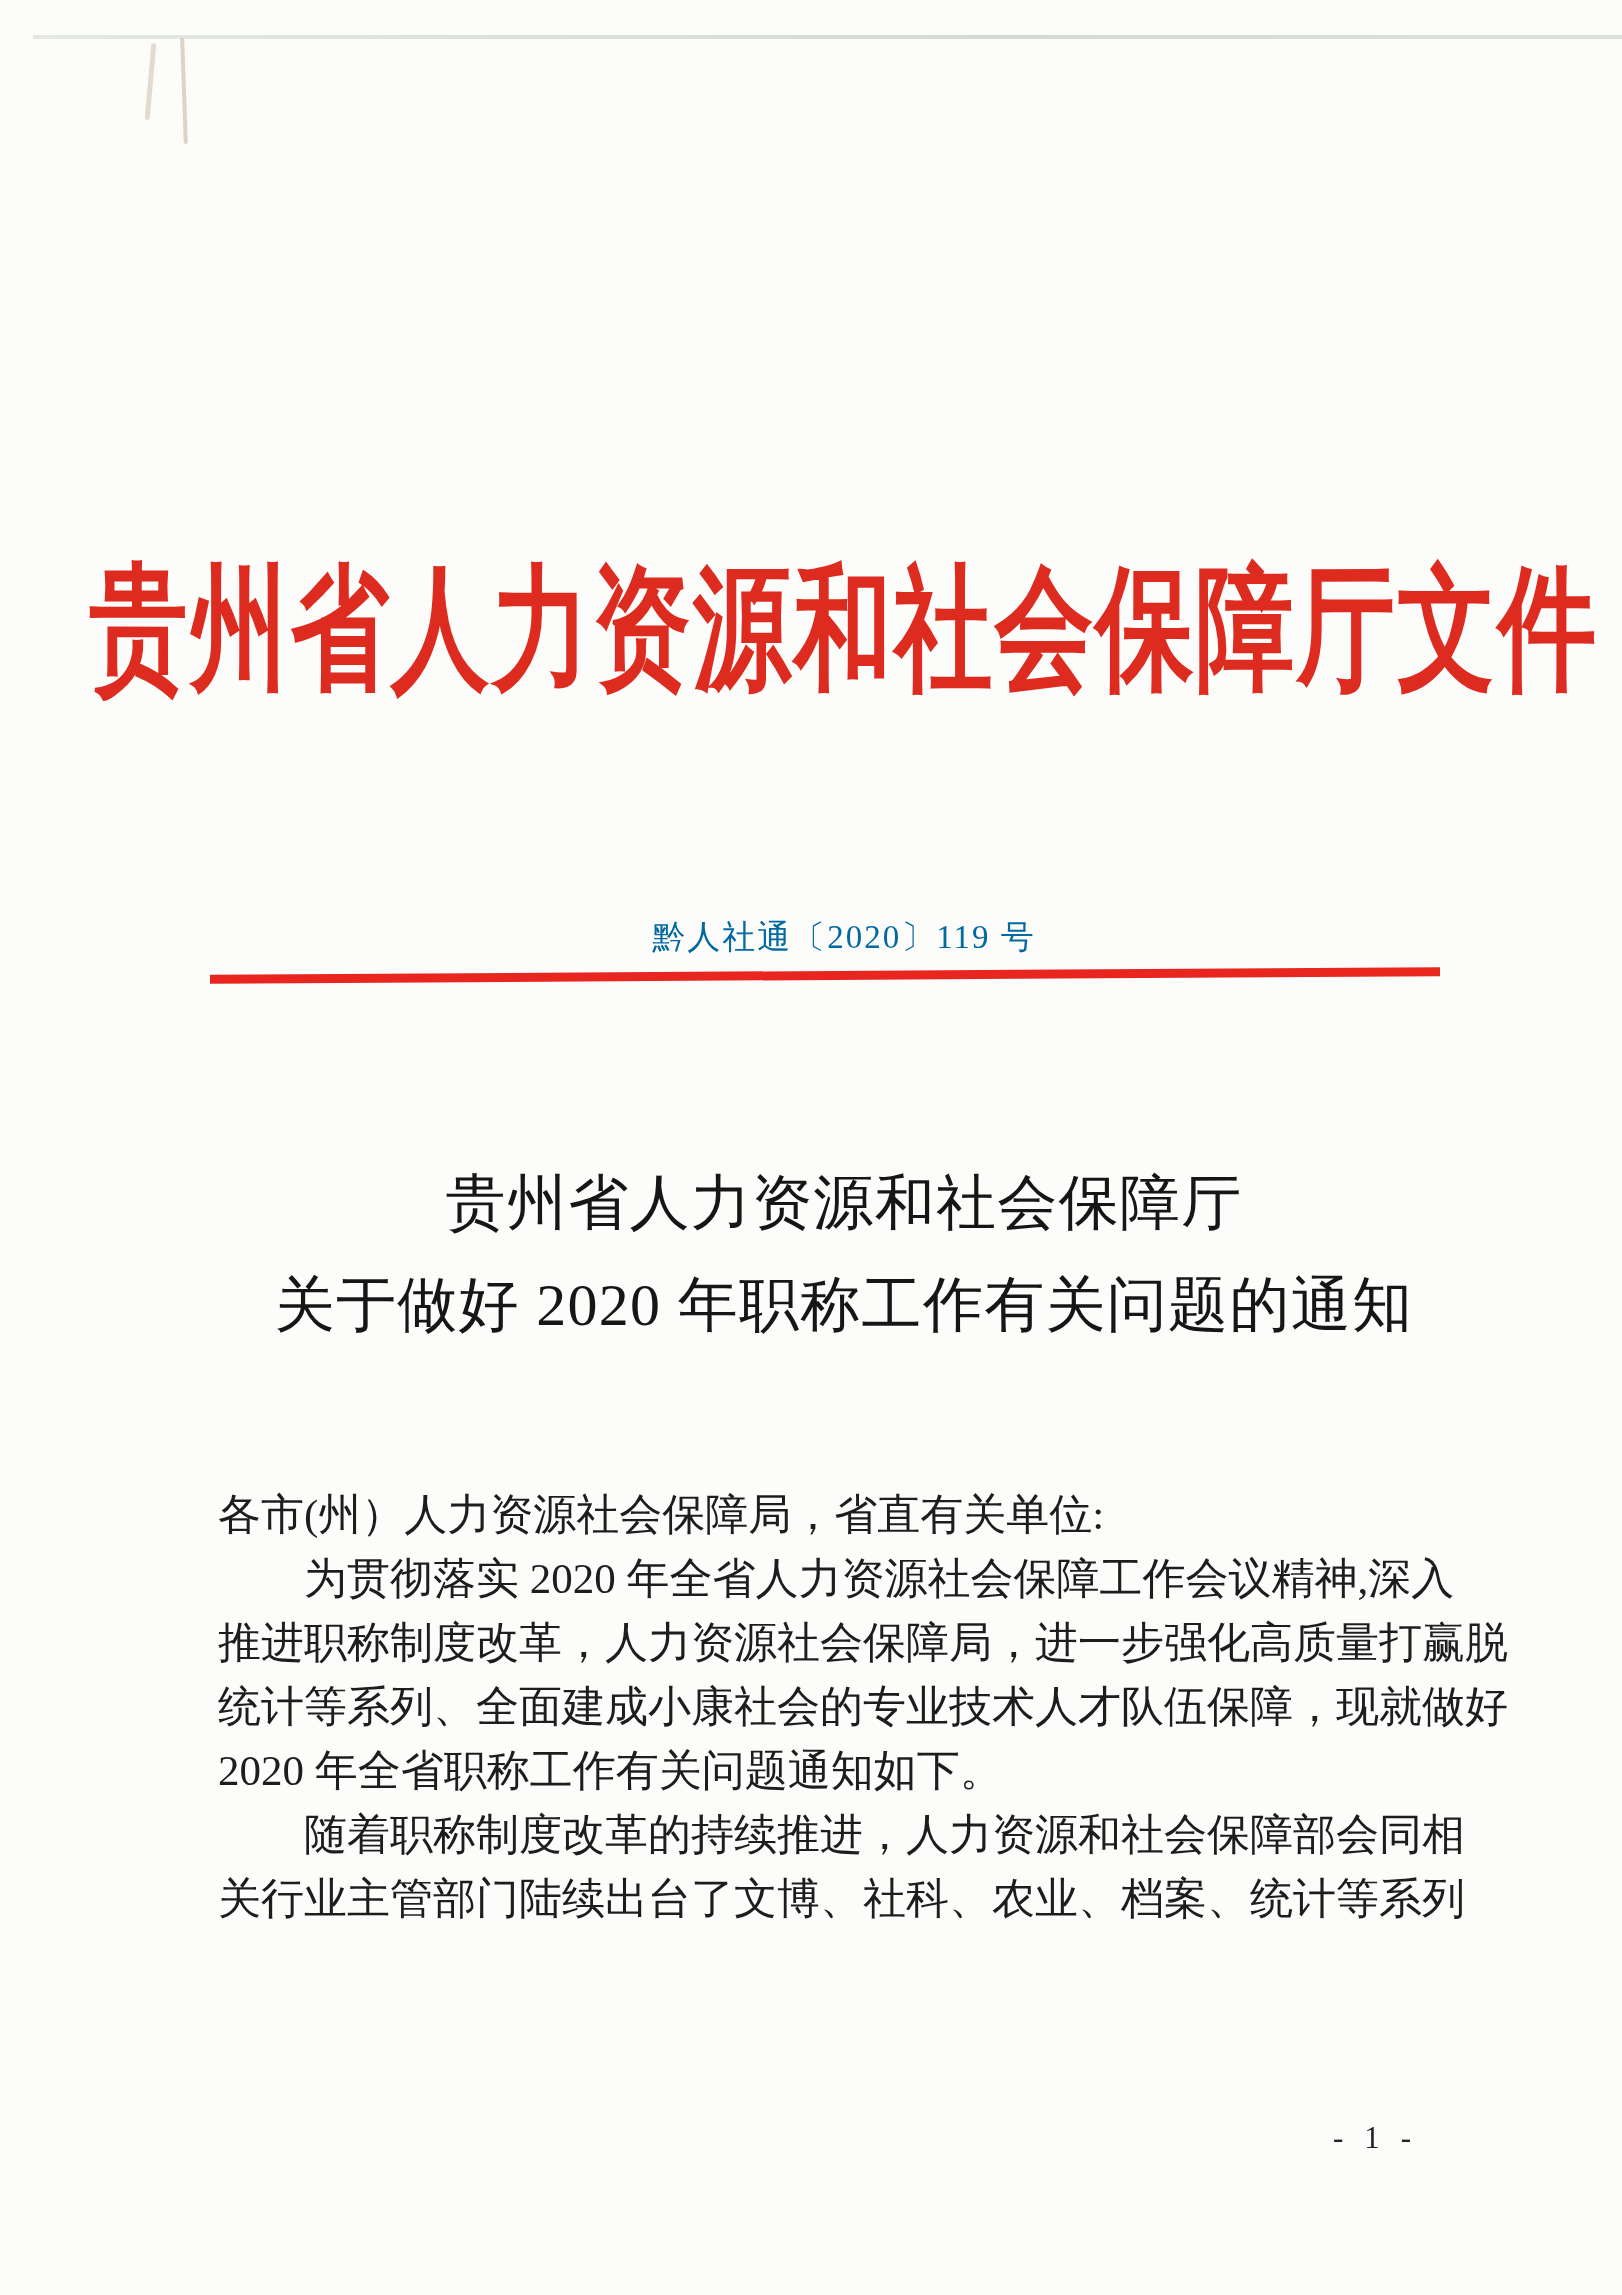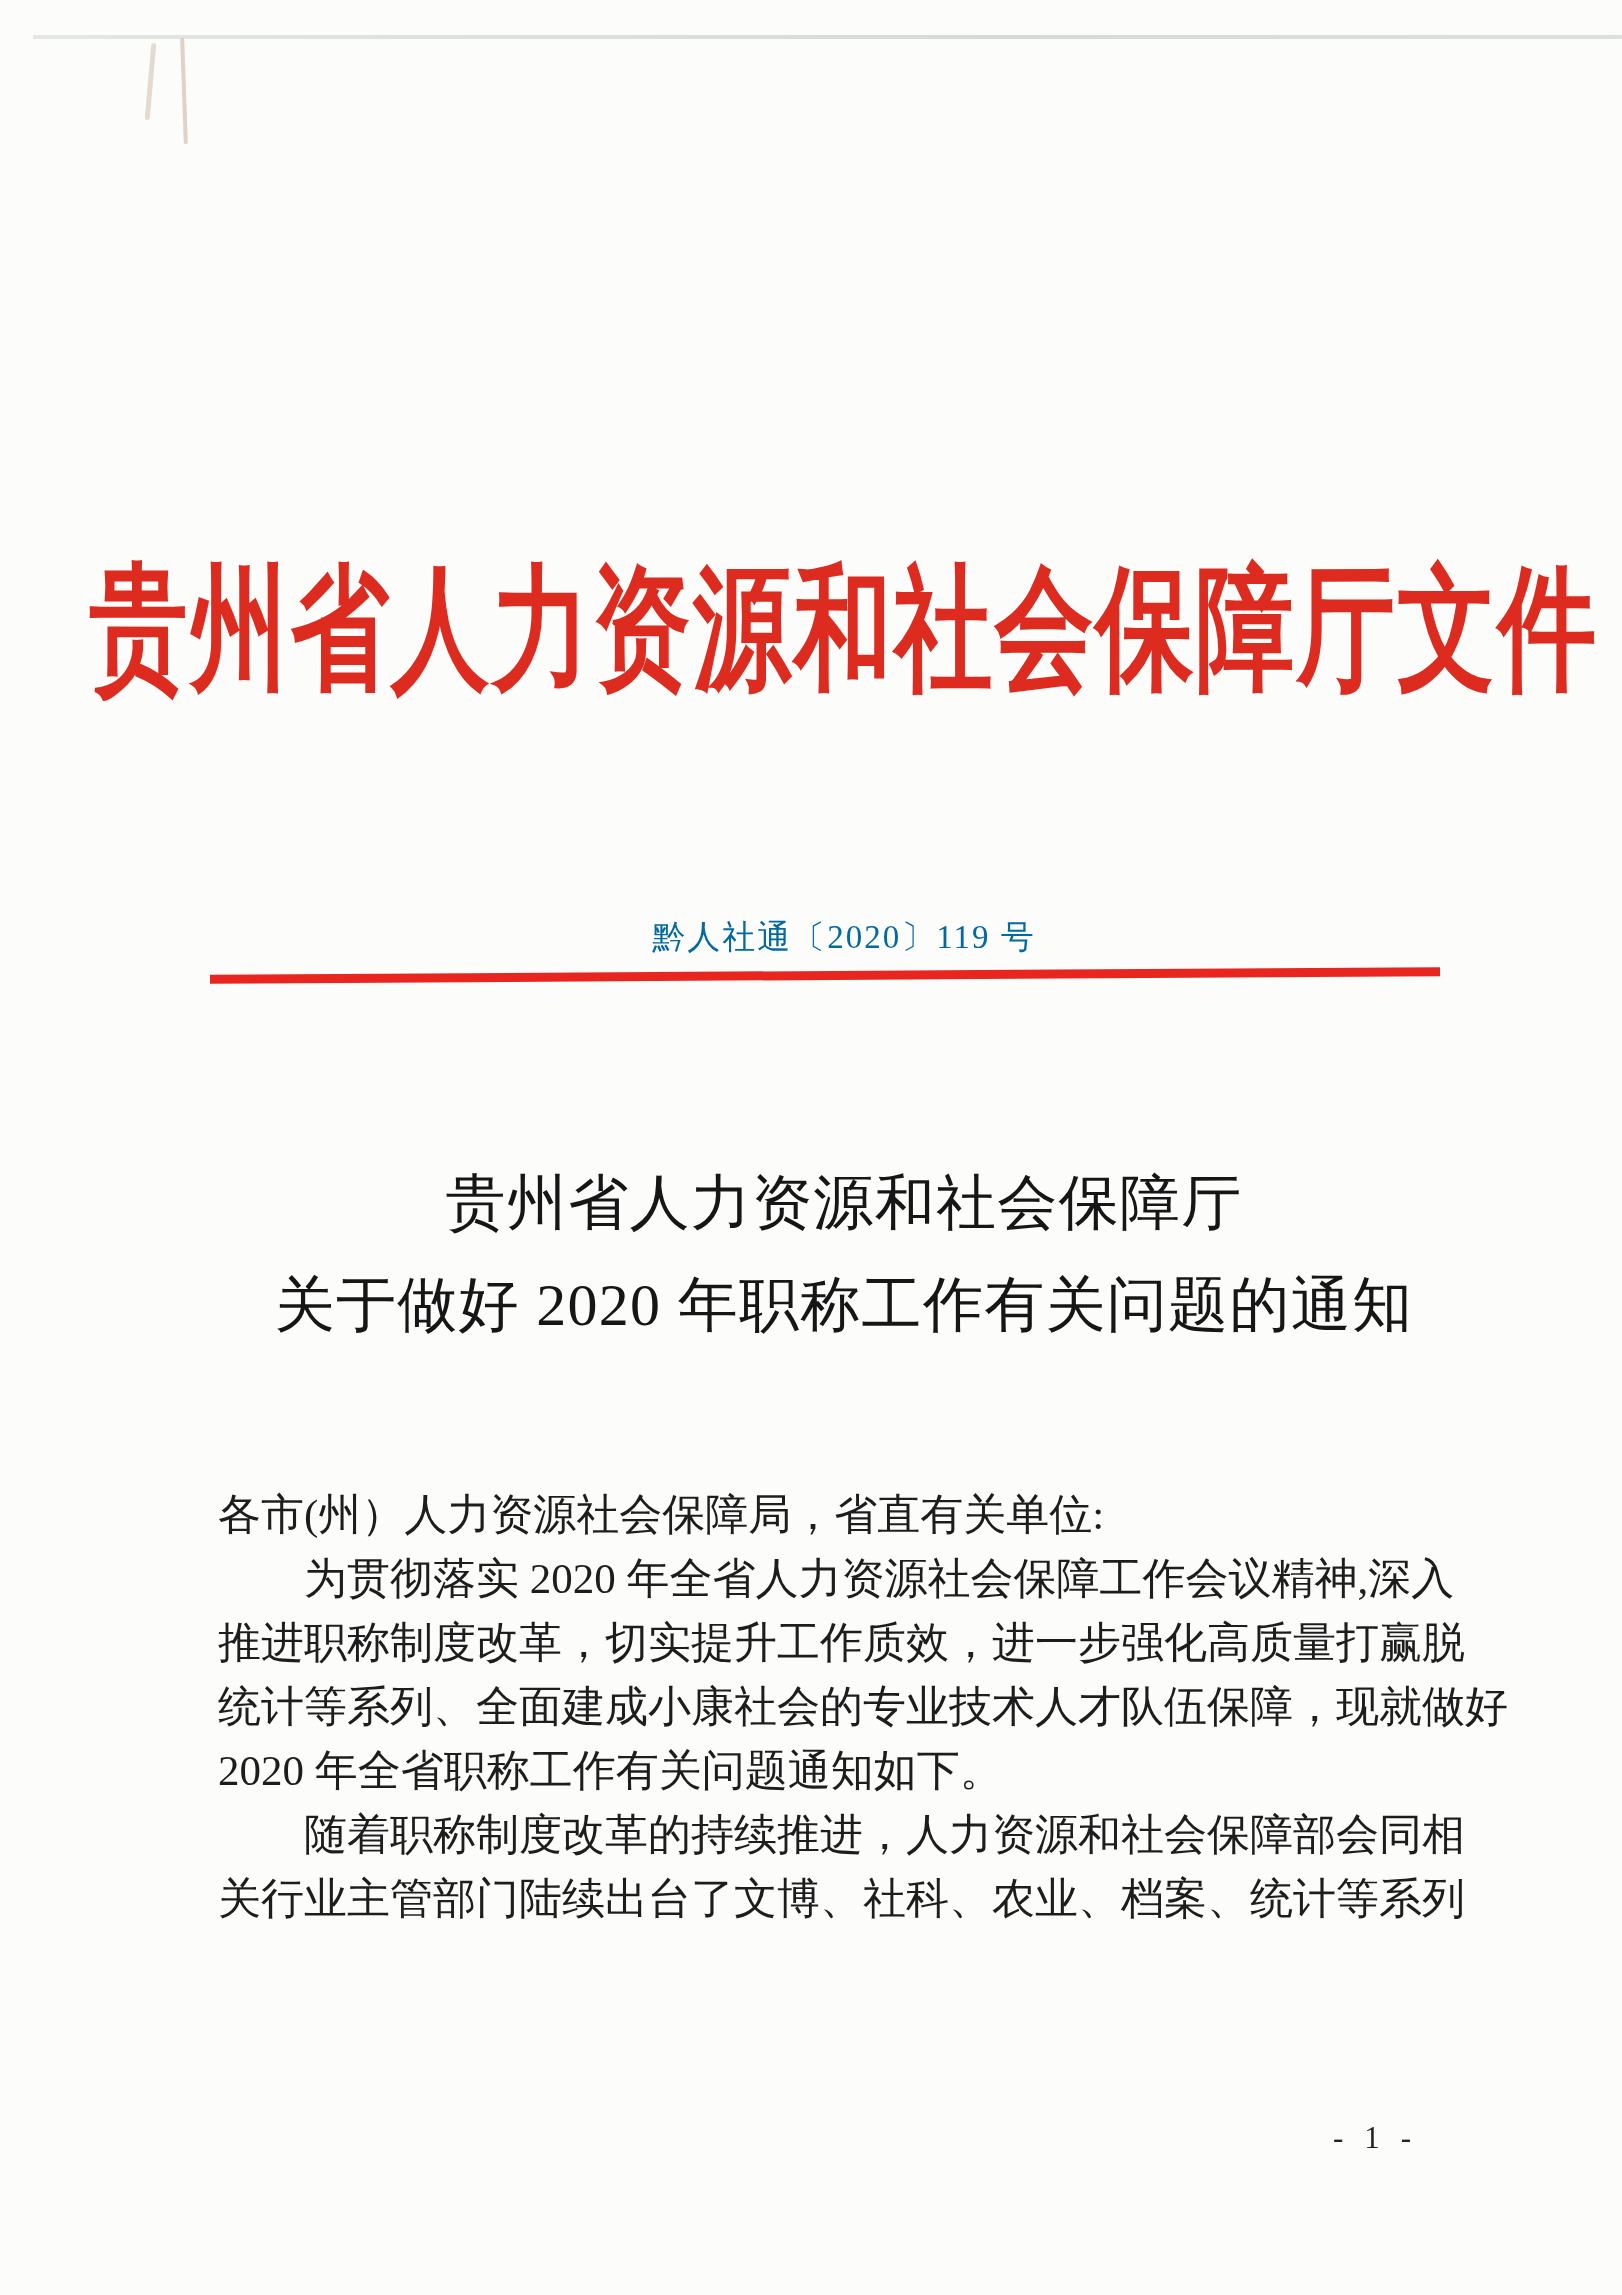--- a/index.html
+++ b/index.html
@@ -131,21 +131,21 @@
   <div class="red-divider"></div>
 
   <div class="doc-title">
     <div class="title-line">贵州省人力资源和社会保障厅</div>
     <div class="title-line">关于做好 2020 年职称工作有关问题的通知</div>
   </div>
 
   <div class="body-text" id="body-text">
       <div class="body-line">各市(州）人力资源社会保障局，省直有关单位:</div>
       <div class="body-line indent">为贯彻落实 2020 年全省人力资源社会保障工作会议精神,深入</div>
-      <div class="body-line">推进职称制度改革，切实提升工作质效，进一步强化高质量打赢脱</div>
+      <div class="body-line">推进职称制度改革，人力资源社会保障局，进一步强化高质量打赢脱</div>
       <div class="body-line">统计等系列、全面建成小康社会的专业技术人才队伍保障，现就做好</div>
       <div class="body-line">2020 年全省职称工作有关问题通知如下。</div>
       <div class="body-line indent">随着职称制度改革的持续推进，人力资源和社会保障部会同相</div>
       <div class="body-line">关行业主管部门陆续出台了文博、社科、农业、档案、统计等系列</div>
     </div>
 
   <div class="page-number">- 1 -</div>
 </div>
 
 

